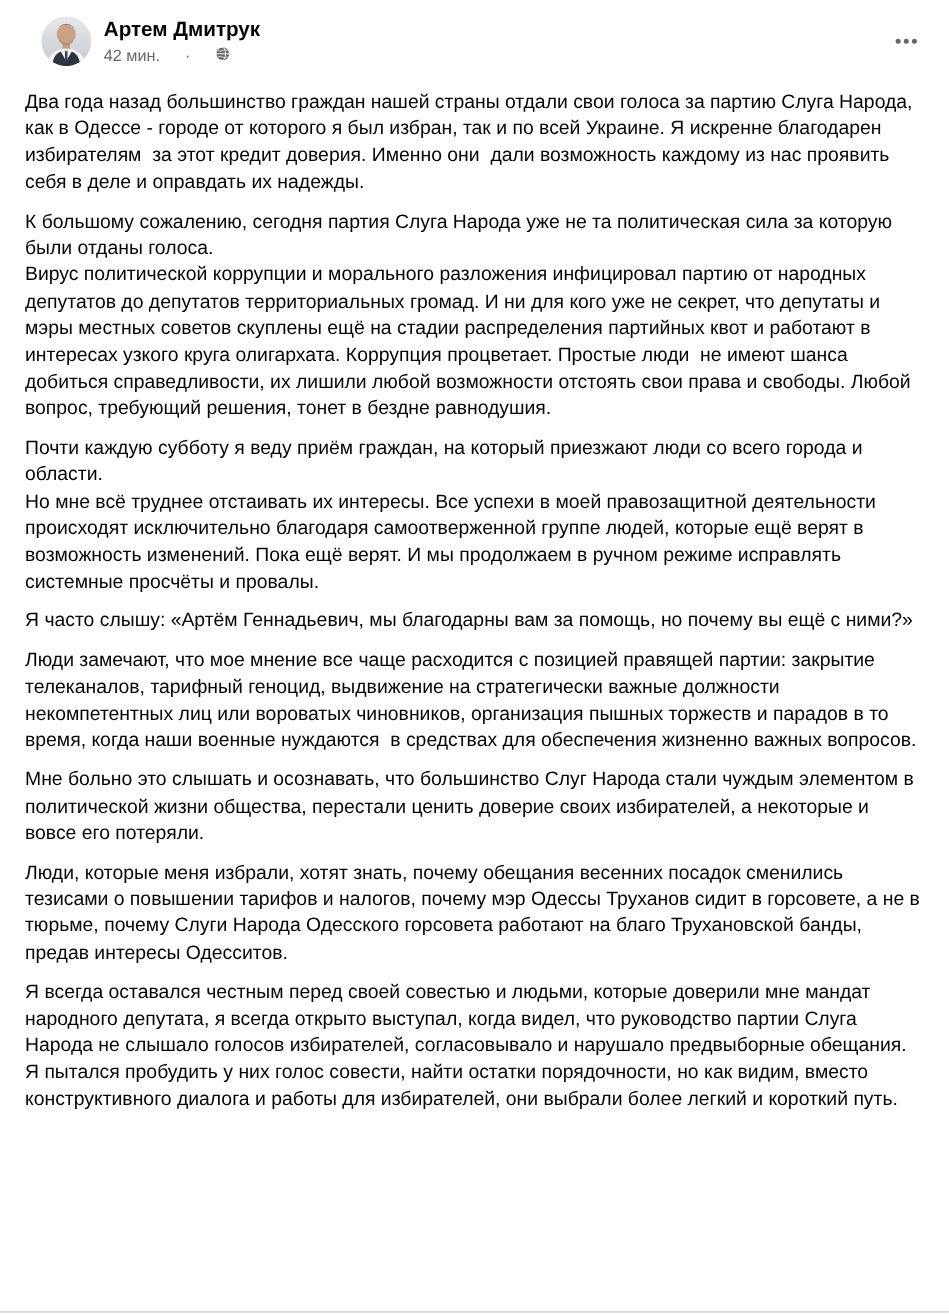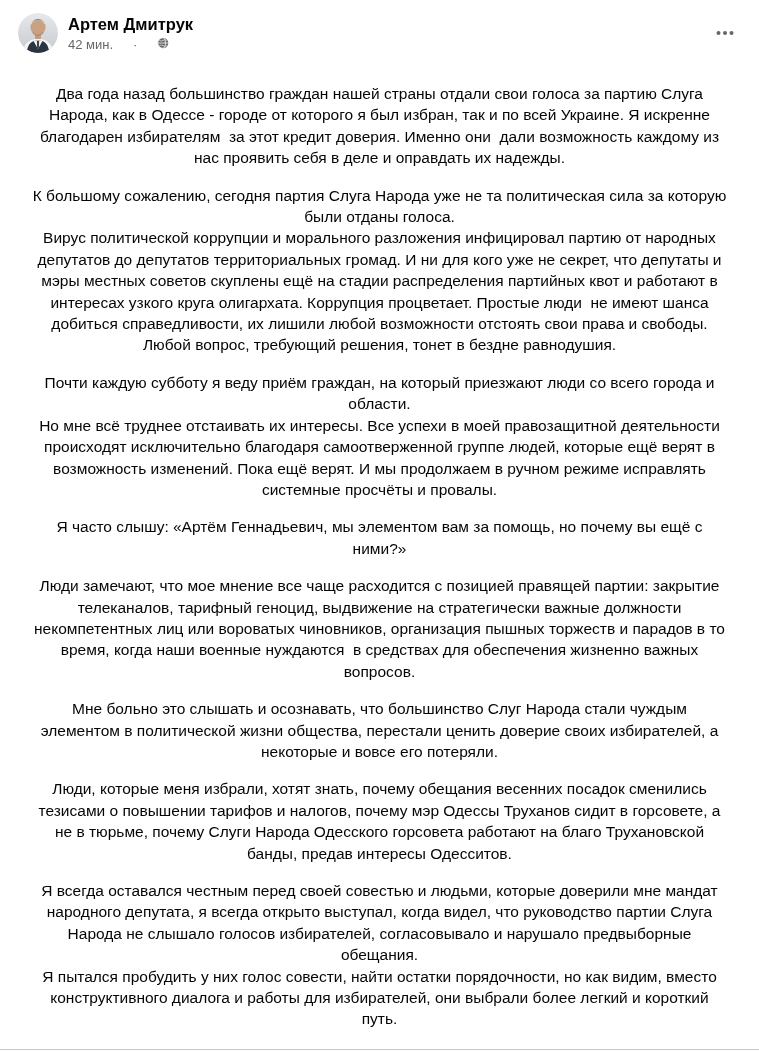--- a/index.html
+++ b/index.html
@@ -13,20 +13,21 @@
     position: relative;
     width: 759px; height: 1051px;
     background: #ffffff;
     box-sizing: border-box;
   }
   
   .post-header {
     display: flex;
     align-items: flex-start;
     padding: 13px 10px 0 18px;
+    margin-left: 15px;
   }
   .avatar-wrap {
     width: 40px; height: 40px;
     border-radius: 50%;
     overflow: hidden;
     flex: 0 0 auto;
     cursor: pointer;
     box-shadow: inset 0 0 0 1px rgba(0,0,0,.06);
   }
   .avatar-wrap svg { display: block; }
@@ -68,24 +69,23 @@
     flex: 0 0 auto;
   }
   
   .post-body {
     padding: 14px 16px 0 16px;
     font-size: 15.5px;
     line-height: 21.4px;
     color: #050505;
   }
   .post-body p {
-    margin: 16px;
+    margin: 4px;
     white-space: pre-wrap;
     word-wrap: break-word;
-    text-align: center;
   }
   .post-body p + p { margin-top: 10px; }
   
   .bottom-divider {
     position: absolute;
     left: 0; right: 0; bottom: 1px;
     height: 1px;
     background: #c6c8cc;
   }
 </style>
@@ -145,21 +145,21 @@
     </button>
 
   </div>
 
   <div class="post-body">
     <p>Два года назад большинство граждан нашей страны отдали свои голоса за партию Слуга Народа, как в Одессе - городе от которого я был избран, так и по всей Украине. Я искренне благодарен избирателям  за этот кредит доверия. Именно они  дали возможность каждому из нас проявить себя в деле и оправдать их надежды.</p>
     <p>К большому сожалению, сегодня партия Слуга Народа уже не та политическая сила за которую были отданы голоса.
 Вирус политической коррупции и морального разложения инфицировал партию от народных депутатов до депутатов территориальных громад. И ни для кого уже не секрет, что депутаты и мэры местных советов скуплены ещё на стадии распределения партийных квот и работают в интересах узкого круга олигархата. Коррупция процветает. Простые люди  не имеют шанса добиться справедливости, их лишили любой возможности отстоять свои права и свободы. Любой вопрос, требующий решения, тонет в бездне равнодушия.</p>
     <p>Почти каждую субботу я веду приём граждан, на который приезжают люди со всего города и области.
 Но мне всё труднее отстаивать их интересы. Все успехи в моей правозащитной деятельности происходят исключительно благодаря самоотверженной группе людей, которые ещё верят в возможность изменений. Пока ещё верят. И мы продолжаем в ручном режиме исправлять системные просчёты и провалы.</p>
-    <p>Я часто слышу: «Артём Геннадьевич, мы элементом вам за помощь, но почему вы ещё с ними?»</p>
+    <p>Я часто слышу: «Артём Геннадьевич, мы благодарны вам за помощь, но почему вы ещё с ними?»</p>
     <p>Люди замечают, что мое мнение все чаще расходится с позицией правящей партии: закрытие телеканалов, тарифный геноцид, выдвижение на стратегически важные должности некомпетентных лиц или вороватых чиновников, организация пышных торжеств и парадов в то время, когда наши военные нуждаются  в средствах для обеспечения жизненно важных вопросов.</p>
     <p>Мне больно это слышать и осознавать, что большинство Слуг Народа стали чуждым элементом в политической жизни общества, перестали ценить доверие своих избирателей, а некоторые и вовсе его потеряли.</p>
     <p>Люди, которые меня избрали, хотят знать, почему обещания весенних посадок сменились тезисами о повышении тарифов и налогов, почему мэр Одессы Труханов сидит в горсовете, а не в тюрьме, почему Слуги Народа Одесского горсовета работают на благо Трухановской банды, предав интересы Одесситов.</p>
     <p>Я всегда оставался честным перед своей совестью и людьми, которые доверили мне мандат народного депутата, я всегда открыто выступал, когда видел, что руководство партии Слуга Народа не слышало голосов избирателей, согласовывало и нарушало предвыборные обещания.
 Я пытался пробудить у них голос совести, найти остатки порядочности, но как видим, вместо конструктивного диалога и работы для избирателей, они выбрали более легкий и короткий путь.</p>
   </div>
 
   <div class="bottom-divider"></div>
 
 </div>

